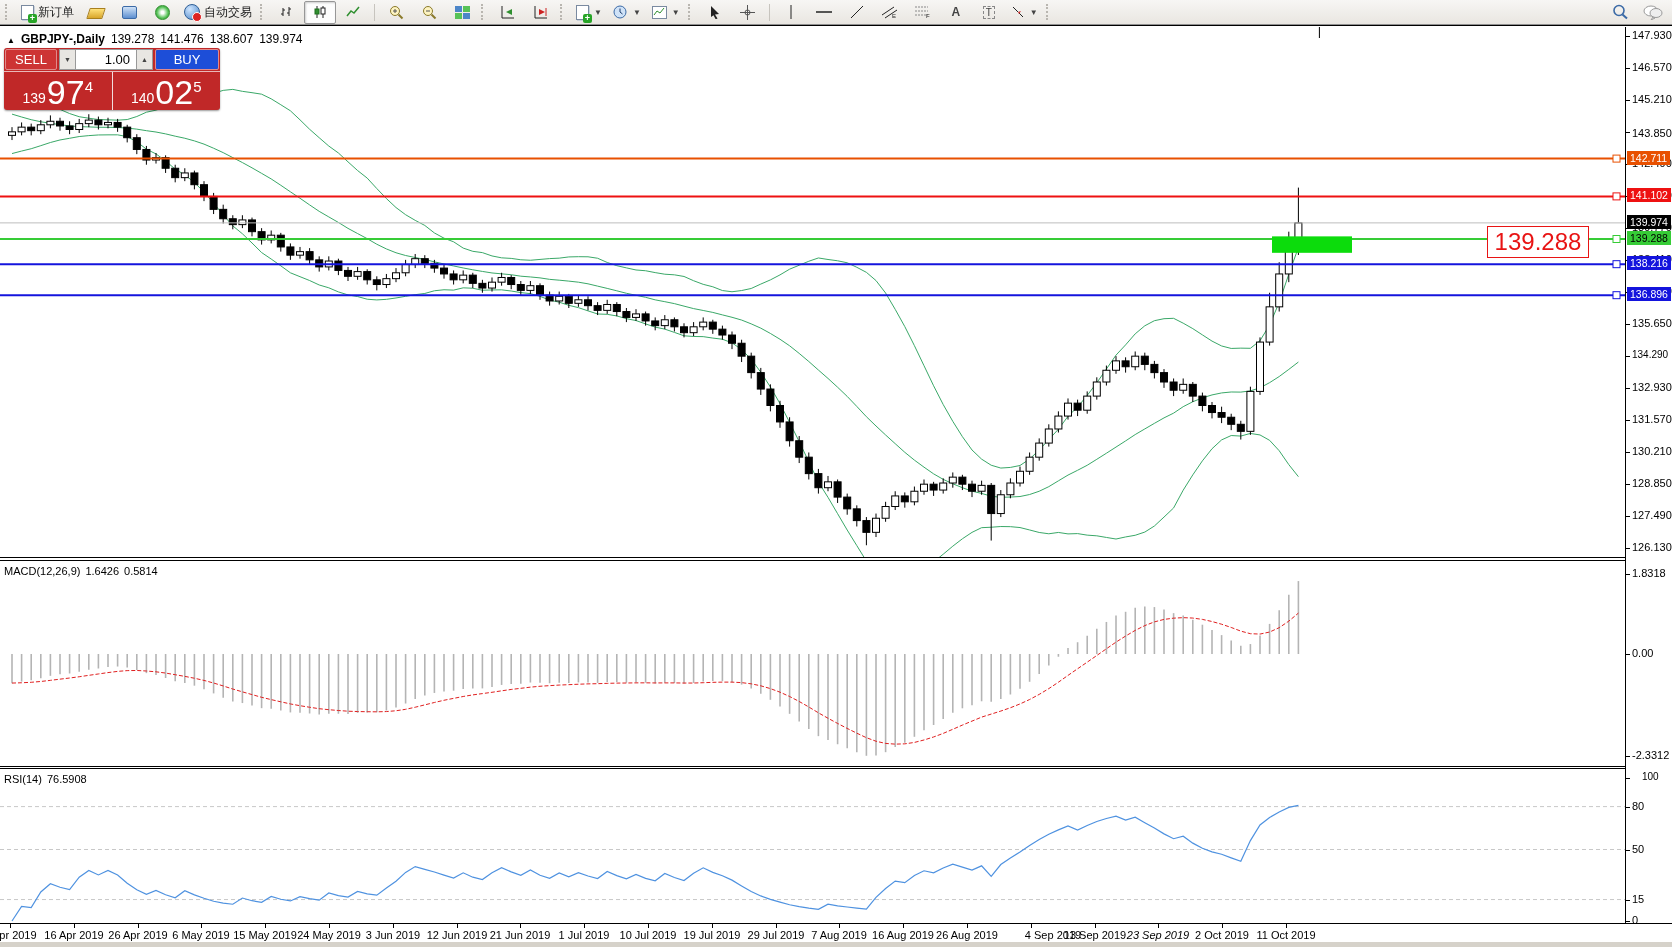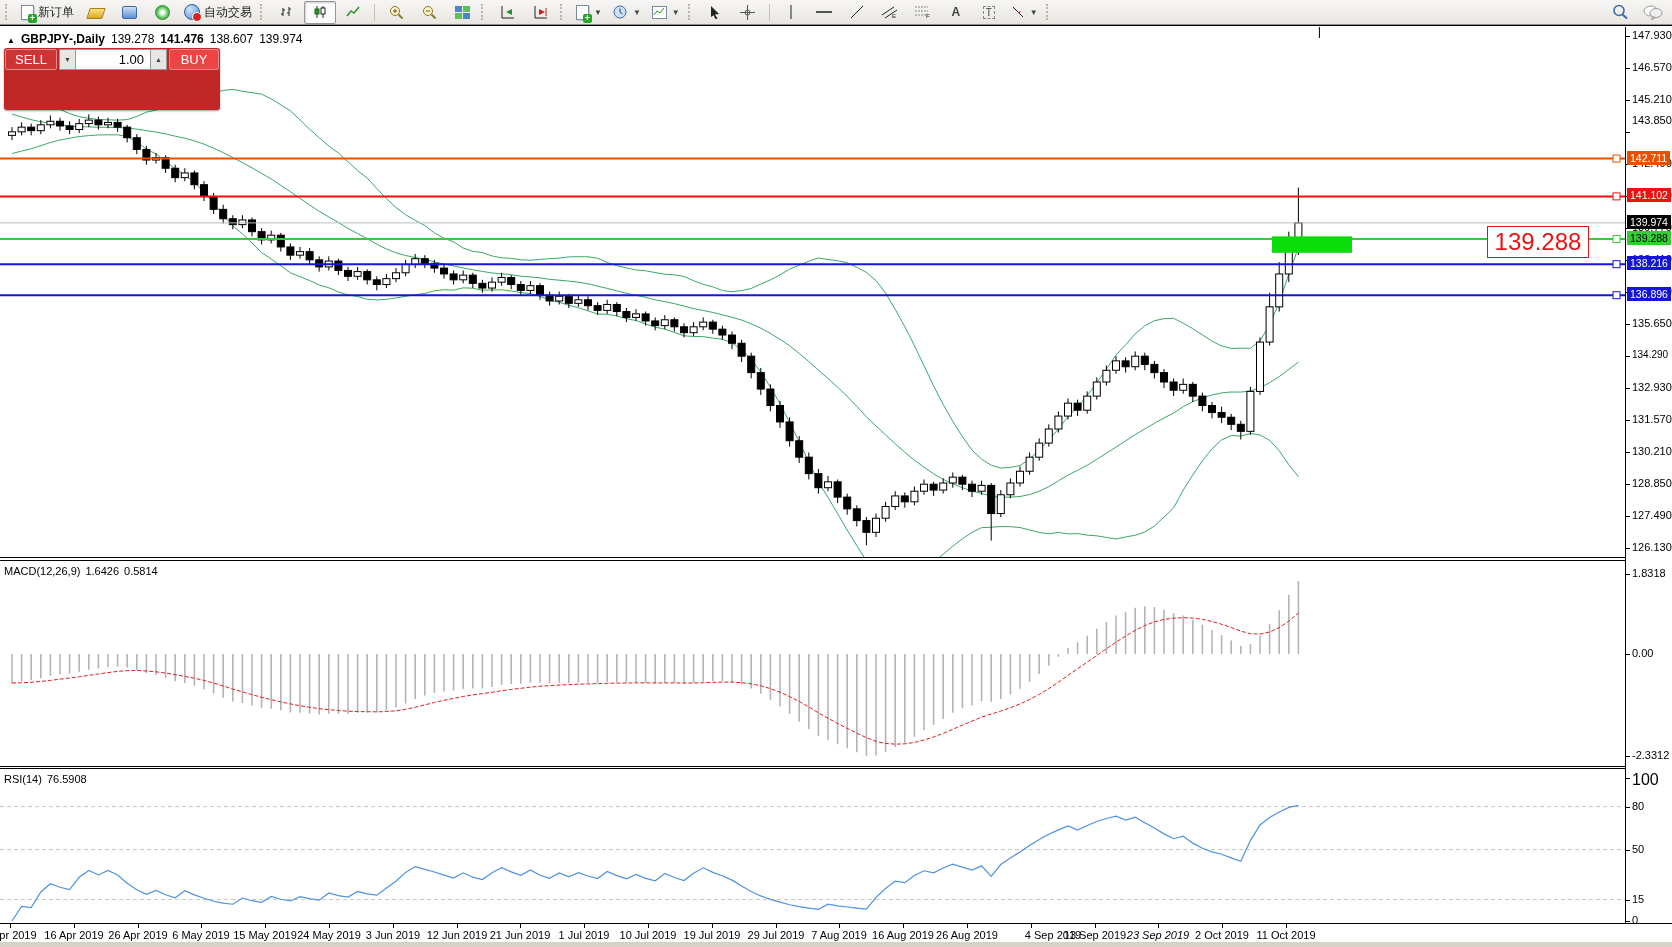--- a/index.html
+++ b/index.html
@@ -651,21 +651,21 @@
     </svg>
 
   <div id="right-axis" style="position:absolute;top:1px;left:1625px;width:47px;height:896px;border-left:1px solid #000;box-sizing:border-box;background:#fff">
       <div style="position: absolute; left: 0px; top: 9px; width: 4px; height: 1px; background: rgb(0, 0, 0);"></div>
       <div style="position: absolute; left: 6px; top: 2px; font-size: 11px; color: rgb(0, 0, 0); white-space: nowrap;">147.930</div>
       <div style="position: absolute; left: 0px; top: 40.9464px; width: 4px; height: 1px; background: rgb(0, 0, 0);"></div>
       <div style="position: absolute; left: 6px; top: 33.9464px; font-size: 11px; color: rgb(0, 0, 0); white-space: nowrap;">146.570</div>
       <div style="position: absolute; left: 0px; top: 72.8928px; width: 4px; height: 1px; background: rgb(0, 0, 0);"></div>
       <div style="position: absolute; left: 6px; top: 65.8928px; font-size: 11px; color: rgb(0, 0, 0); white-space: nowrap;">145.210</div>
       <div style="position: absolute; left: 0px; top: 104.839px; width: 4px; height: 1px; background: rgb(0, 0, 0);"></div>
-      <div style="position: absolute; left: 6px; top: 87px; font-size: 11px; color: rgb(0, 0, 0); white-space: nowrap;">143.850</div>
+      <div style="position: absolute; left: 6px; top: 100px; font-size: 11px; color: rgb(0, 0, 0); white-space: nowrap;">143.850</div>
       <div style="position: absolute; left: 0px; top: 136.786px; width: 4px; height: 1px; background: rgb(0, 0, 0);"></div>
       <div style="position: absolute; left: 6px; top: 129.786px; font-size: 11px; color: rgb(0, 0, 0); white-space: nowrap;">142.490</div>
       <div style="position: absolute; left: 0px; top: 168.732px; width: 4px; height: 1px; background: rgb(0, 0, 0);"></div>
       <div style="position: absolute; left: 6px; top: 161.732px; font-size: 11px; color: rgb(0, 0, 0); white-space: nowrap;">141.130</div>
       <div style="position: absolute; left: 0px; top: 200.678px; width: 4px; height: 1px; background: rgb(0, 0, 0);"></div>
       <div style="position: absolute; left: 6px; top: 193.678px; font-size: 11px; color: rgb(0, 0, 0); white-space: nowrap;">139.770</div>
       <div style="position: absolute; left: 0px; top: 232.625px; width: 4px; height: 1px; background: rgb(0, 0, 0);"></div>
       <div style="position: absolute; left: 6px; top: 225.625px; font-size: 11px; color: rgb(0, 0, 0); white-space: nowrap;">138.410</div>
       <div style="position: absolute; left: 0px; top: 264.571px; width: 4px; height: 1px; background: rgb(0, 0, 0);"></div>
       <div style="position: absolute; left: 6px; top: 257.571px; font-size: 11px; color: rgb(0, 0, 0); white-space: nowrap;">137.050</div>
@@ -685,21 +685,21 @@
       <div style="position: absolute; left: 6px; top: 482.136px; font-size: 11px; color: rgb(0, 0, 0); white-space: nowrap;">127.490</div>
       <div style="position: absolute; left: 0px; top: 521.082px; width: 4px; height: 1px; background: rgb(0, 0, 0);"></div>
       <div style="position: absolute; left: 6px; top: 514.082px; font-size: 11px; color: rgb(0, 0, 0); white-space: nowrap;">126.130</div>
       <div style="position: absolute; left: 0px; top: 547.024px; width: 4px; height: 1px; background: rgb(0, 0, 0);"></div>
       <div style="position: absolute; left: 6px; top: 540.024px; font-size: 11px; color: rgb(0, 0, 0); white-space: nowrap;">1.8318</div>
       <div style="position: absolute; left: 0px; top: 627px; width: 4px; height: 1px; background: rgb(0, 0, 0);"></div>
       <div style="position: absolute; left: 6px; top: 620px; font-size: 11px; color: rgb(0, 0, 0); white-space: nowrap;">0.00</div>
       <div style="position: absolute; left: 0px; top: 728.78px; width: 4px; height: 1px; background: rgb(0, 0, 0);"></div>
       <div style="position: absolute; left: 6px; top: 721.78px; font-size: 11px; color: rgb(0, 0, 0); white-space: nowrap;">-2.3312</div>
       <div style="position: absolute; left: 0px; top: 751px; width: 4px; height: 1px; background: rgb(0, 0, 0);"></div>
-      <div style="position: absolute; left: 6px; top: 744px; font-size: 16px; color: rgb(0, 0, 0); white-space: nowrap;">100</div>
+      <div style="position: absolute; left: 16px; top: 744px; font-size: 10px; color: rgb(0, 0, 0); white-space: nowrap;">100</div>
       <div style="position: absolute; left: 0px; top: 779.6px; width: 4px; height: 1px; background: rgb(0, 0, 0);"></div>
       <div style="position: absolute; left: 6px; top: 772.6px; font-size: 11px; color: rgb(0, 0, 0); white-space: nowrap;">80</div>
       <div style="position: absolute; left: 0px; top: 822.5px; width: 4px; height: 1px; background: rgb(0, 0, 0);"></div>
       <div style="position: absolute; left: 6px; top: 815.5px; font-size: 11px; color: rgb(0, 0, 0); white-space: nowrap;">50</div>
       <div style="position: absolute; left: 0px; top: 872.55px; width: 4px; height: 1px; background: rgb(0, 0, 0);"></div>
       <div style="position: absolute; left: 6px; top: 865.55px; font-size: 11px; color: rgb(0, 0, 0); white-space: nowrap;">15</div>
       <div style="position: absolute; left: 0px; top: 894px; width: 4px; height: 1px; background: rgb(0, 0, 0);"></div>
       <div style="position: absolute; left: 6px; top: 887px; font-size: 11px; color: rgb(0, 0, 0); white-space: nowrap;">0</div>
       <div style="position: absolute; left: 1px; top: 123.594px; padding: 1px 3px; font-size: 10.5px; line-height: 12px; background: rgb(232, 80, 0); color: rgb(255, 255, 255); white-space: nowrap;">142.711</div>
       <div style="position: absolute; left: 1px; top: 161.39px; padding: 1px 3px; font-size: 10.5px; line-height: 12px; background: rgb(238, 17, 17); color: rgb(255, 255, 255); white-space: nowrap;">141.102</div>
@@ -752,34 +752,46 @@
       <div style="position: absolute; left: 1222px; top: 5px; transform: translateX(-50%); font-size: 11px; color: rgb(0, 0, 0); white-space: nowrap;">2 Oct 2019</div>
       <div style="position: absolute; left: 1286px; top: 0px; width: 1px; height: 4px; background: rgb(0, 0, 0);"></div>
       <div style="position: absolute; left: 1286px; top: 5px; transform: translateX(-50%); font-size: 11px; color: rgb(0, 0, 0); white-space: nowrap;">11 Oct 2019</div>
     </div>
   <div style="position:absolute;top:916px;left:0;width:1672px;height:6px;background:#d6d2ca"></div>
 
   <div style="position:absolute;top:6px;left:7px;font-size:12px;font-weight:bold;color:#000;display:flex;gap:6px;align-items:baseline">
     <span style="font-size:8px">▲</span>
     <span>GBPJPY-,Daily</span>
     <span style="font-weight:normal">139.278</span>
-    <span style="font-weight:bold">141.476</span>
+    <span style="font-weight:normal">141.476</span>
     <span style="font-weight:normal">138.607</span>
     <span style="font-weight:normal">139.974</span>
   </div>
 
   <div style="position:absolute;top:22px;left:4px;width:216px;height:62px;background:#c02828;border-radius:3px;box-shadow:0 1px 2px rgba(0,0,0,.4);color:#fff;overflow:hidden">
     <div style="display:flex;height:23px;align-items:stretch">
       <div style="width:52px;display:flex;align-items:center;justify-content:center;font-size:13px;background:#cd3434;border:1px solid #e08a8a;border-radius:2px;margin:1px;box-sizing:border-box">SELL</div>
       <div style="flex:1;display:flex;align-items:stretch;margin:1px;gap:0">
         <div style="width:17px;background:#e8e6e2;color:#444;font-size:7px;display:flex;align-items:center;justify-content:center;border:1px solid #999;box-sizing:border-box">▼</div>
         <div style="flex:1;background:#fff;color:#000;font-size:13px;display:flex;align-items:center;justify-content:flex-end;padding-right:6px;border:1px solid #999;border-left:none;border-right:none;box-sizing:border-box">1.00</div>
         <div style="width:17px;background:#e8e6e2;color:#444;font-size:7px;display:flex;align-items:center;justify-content:center;border:1px solid #999;box-sizing:border-box">▲</div>
       </div>
-      <div style="width:50px;display:flex;align-items:center;justify-content:center;font-size:13px;background:#ef4444;border:1px solid #e08a8a;border-radius:2px;margin:1px;box-sizing:border-box">BUY</div>
+      <div style="width:64px;display:flex;align-items:center;justify-content:center;font-size:13px;background:#1d4ed8;border:1px solid #e08a8a;border-radius:2px;margin:1px;box-sizing:border-box">BUY</div>
+    </div>
+    <div style="display:flex;height:39px;border-top:1px solid #e9b8b8">
+      <div style="flex:1;display:flex;align-items:flex-end;justify-content:center;padding-bottom:2px;border-right:1px solid #f2dcdc">
+        <span style="font-size:14px;margin:0 1px 3px 0">139</span>
+        <span style="font-size:34px;line-height:34px">97</span>
+        <span style="font-size:15px;margin-bottom:14px">4</span>
+      </div>
+      <div style="flex:1;display:flex;align-items:flex-end;justify-content:center;padding-bottom:2px">
+        <span style="font-size:14px;margin:0 1px 3px 0">140</span>
+        <span style="font-size:34px;line-height:34px">02</span>
+        <span style="font-size:15px;margin-bottom:14px">5</span>
+      </div>
     </div>
   </div>
 
   <div style="position:absolute;top:539px;left:4px;font-size:11px;color:#000;display:flex;gap:5px">
     <span>MACD(12,26,9)</span>
     <span>1.6426</span>
     <span>0.5814</span>
   </div>
   <div style="position:absolute;top:747px;left:4px;font-size:11px;color:#000;display:flex;gap:5px">
     <span>RSI(14)</span>

